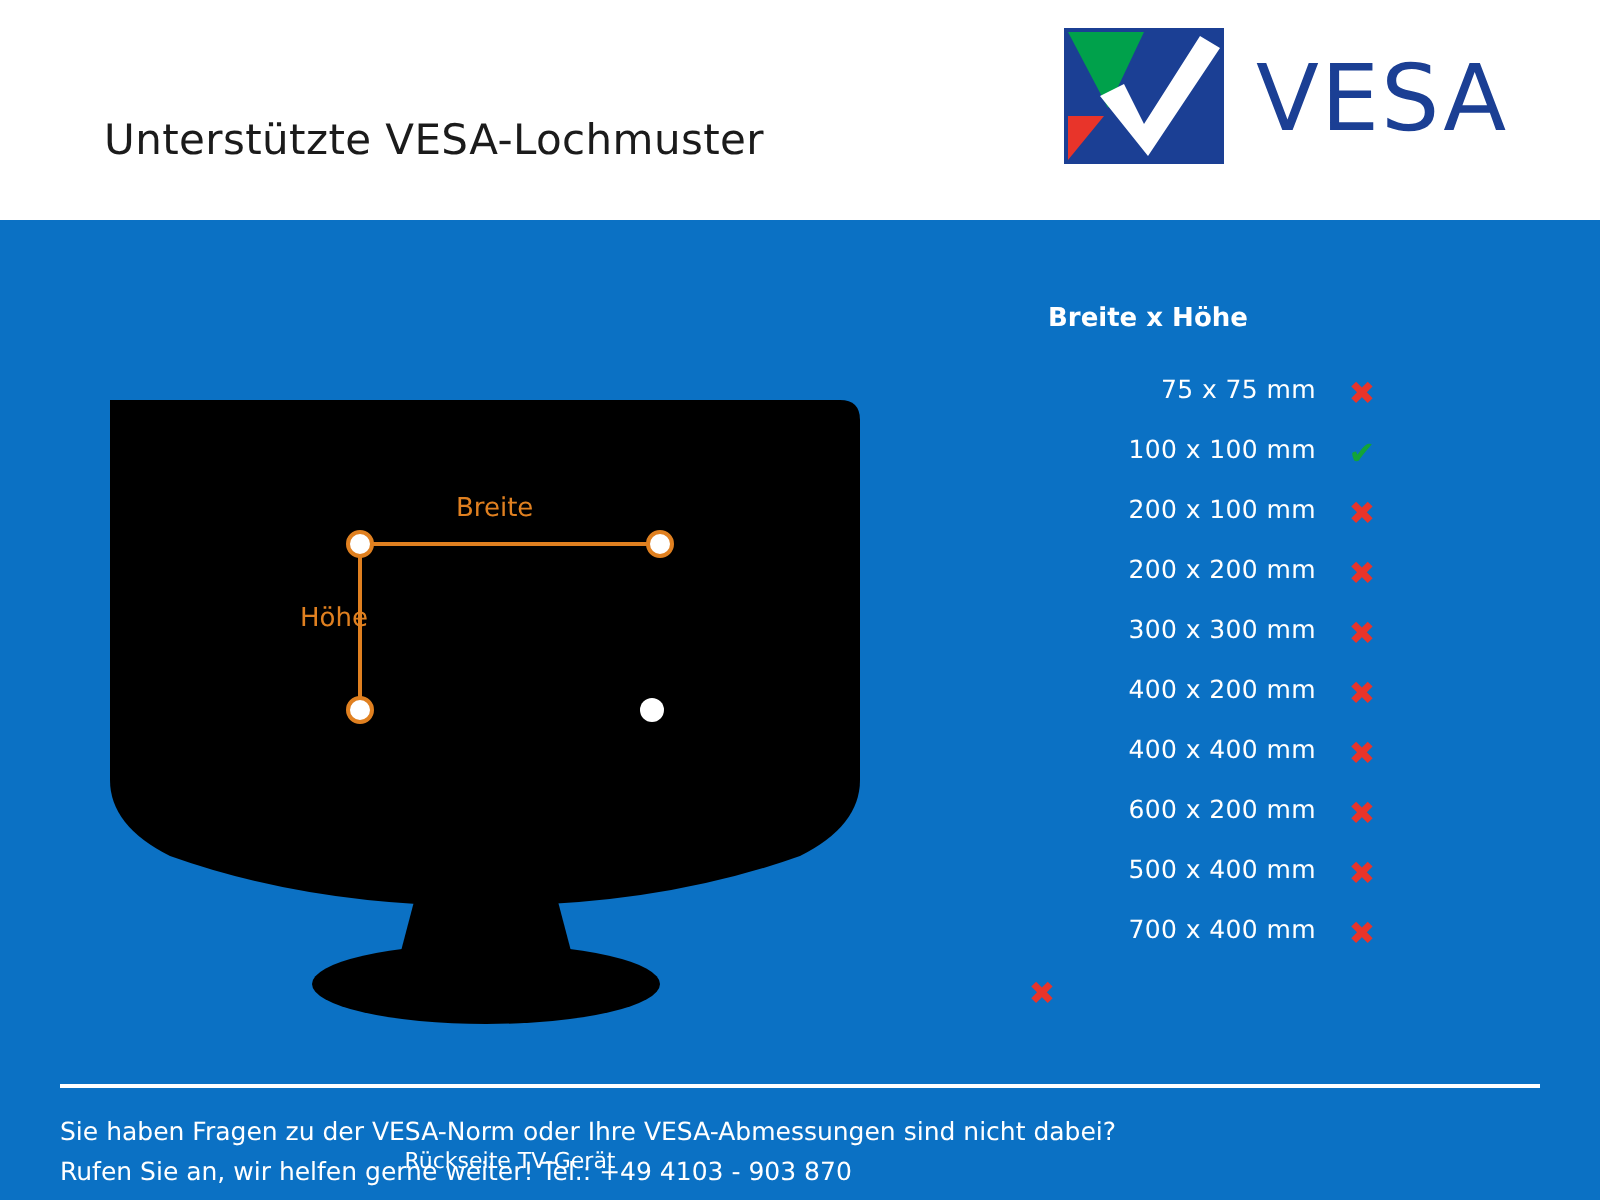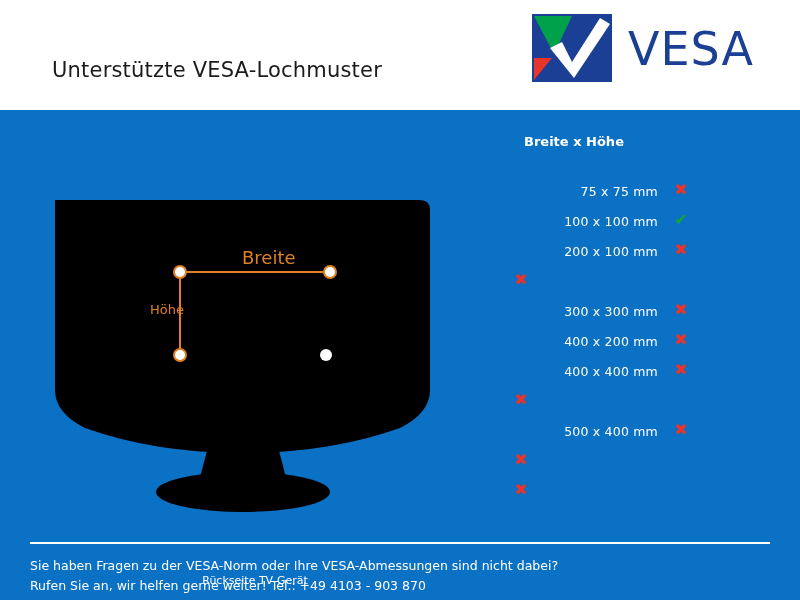--- a/index.html
+++ b/index.html
@@ -90,34 +90,34 @@
     text-align: center;
     color: #ffffff;
     font-size: 11px;
     font-family: "DejaVu Sans", sans-serif;
   }
 
   
   .table-area {
     position: absolute;
     left: 498px;
-    top: 24px;
+    top: 42px;
     width: 260px;
   }
   .table-head {
     color: #ffffff;
     font-size: 13px;
     font-weight: bold;
     padding-left: 26px;
     margin-bottom: 20px;
     font-family: "DejaVu Sans", sans-serif;
   }
   .row {
     display: flex;
-    align-items: flex-end;
+    align-items: flex-start;
     height: 30px;
   }
   .row-label {
     width: 160px;
     text-align: right;
     color: #ffffff;
     font-size: 12.5px;
     font-family: "DejaVu Sans", sans-serif;
     letter-spacing: 0.2px;
   }
@@ -183,21 +183,21 @@
 
         <line x1="150" y1="87" x2="300" y2="87" stroke="#e08020" stroke-width="2"></line>
         <line x1="150" y1="87" x2="150" y2="170" stroke="#e08020" stroke-width="2"></line>
 
         <circle cx="150" cy="87" r="6" fill="#ffffff" stroke="#e08020" stroke-width="2"></circle>
         <circle cx="300" cy="87" r="6" fill="#ffffff" stroke="#e08020" stroke-width="2"></circle>
         <circle cx="150" cy="170" r="6" fill="#ffffff" stroke="#e08020" stroke-width="2"></circle>
         <circle cx="296" cy="170" r="6" fill="#ffffff"></circle>
       </svg>
 
-      <div style="position:absolute; left:198px; top:62px; color:#e08020; font-size:18px;margin-left:14px;">Breite</div>
+      <div style="position:absolute; left:198px; top:62px; color:#e08020; font-size:13px;">Breite</div>
       <div style="position:absolute; left:93px; top:117px; color:#e08020; font-size:13px;margin-left:27px;">Höhe</div>
 
       <div class="tv-label">Rückseite TV-Gerät</div>
     </div>
 
     <div class="table-area">
       <div class="table-head">Breite x Höhe</div>
       <div id="rows">
           <div class="row">
             <div class="row-label">75 x 75 mm</div>
@@ -205,42 +205,45 @@
           </div>
           <div class="row">
             <div class="row-label">100 x 100 mm</div>
             <div class="row-mark mark-yes">✔</div>
           </div>
           <div class="row">
             <div class="row-label">200 x 100 mm</div>
             <div class="row-mark mark-no">✖</div>
           </div>
           <div class="row">
+            <div class="row-label">200 x 200 mm</div>
             <div class="row-mark mark-no">✖</div>
           </div>
           <div class="row">
             <div class="row-label">300 x 300 mm</div>
             <div class="row-mark mark-no">✖</div>
           </div>
           <div class="row">
             <div class="row-label">400 x 200 mm</div>
             <div class="row-mark mark-no">✖</div>
           </div>
           <div class="row">
             <div class="row-label">400 x 400 mm</div>
             <div class="row-mark mark-no">✖</div>
           </div>
           <div class="row">
+            <div class="row-label">600 x 200 mm</div>
             <div class="row-mark mark-no">✖</div>
           </div>
           <div class="row">
             <div class="row-label">500 x 400 mm</div>
             <div class="row-mark mark-no">✖</div>
           </div>
           <div class="row">
+            <div class="row-label">700 x 400 mm</div>
             <div class="row-mark mark-no">✖</div>
           </div>
           <div class="row">
             <div class="row-mark mark-no">✖</div>
           </div>
         </div>
     </div>
 
     <div class="footer-rule"></div>
     <div class="footer-line l1">Sie haben Fragen zu der VESA-Norm oder Ihre VESA-Abmessungen sind nicht dabei?</div>

